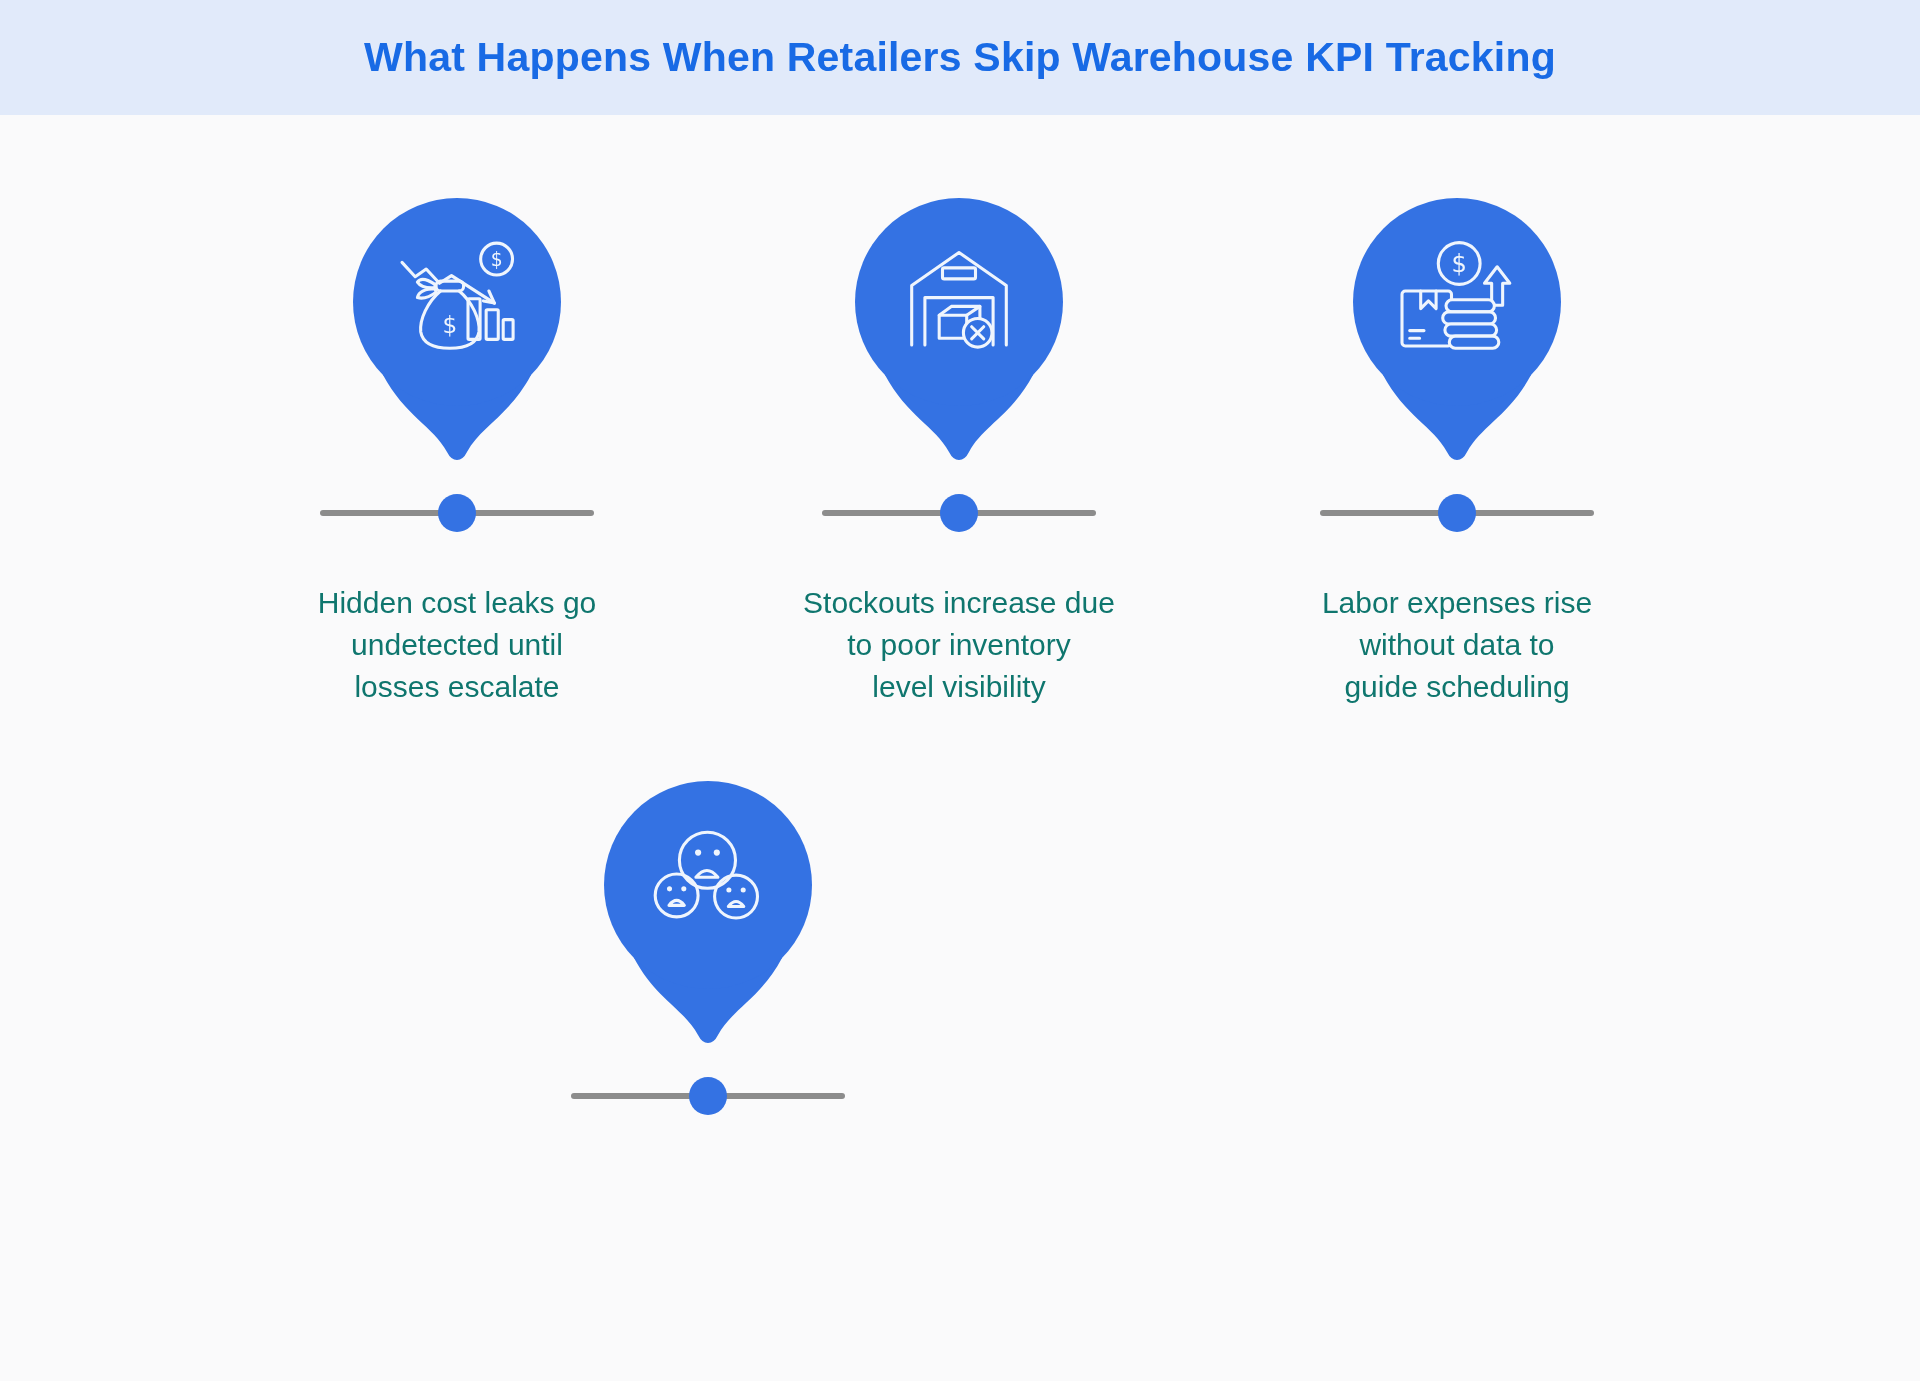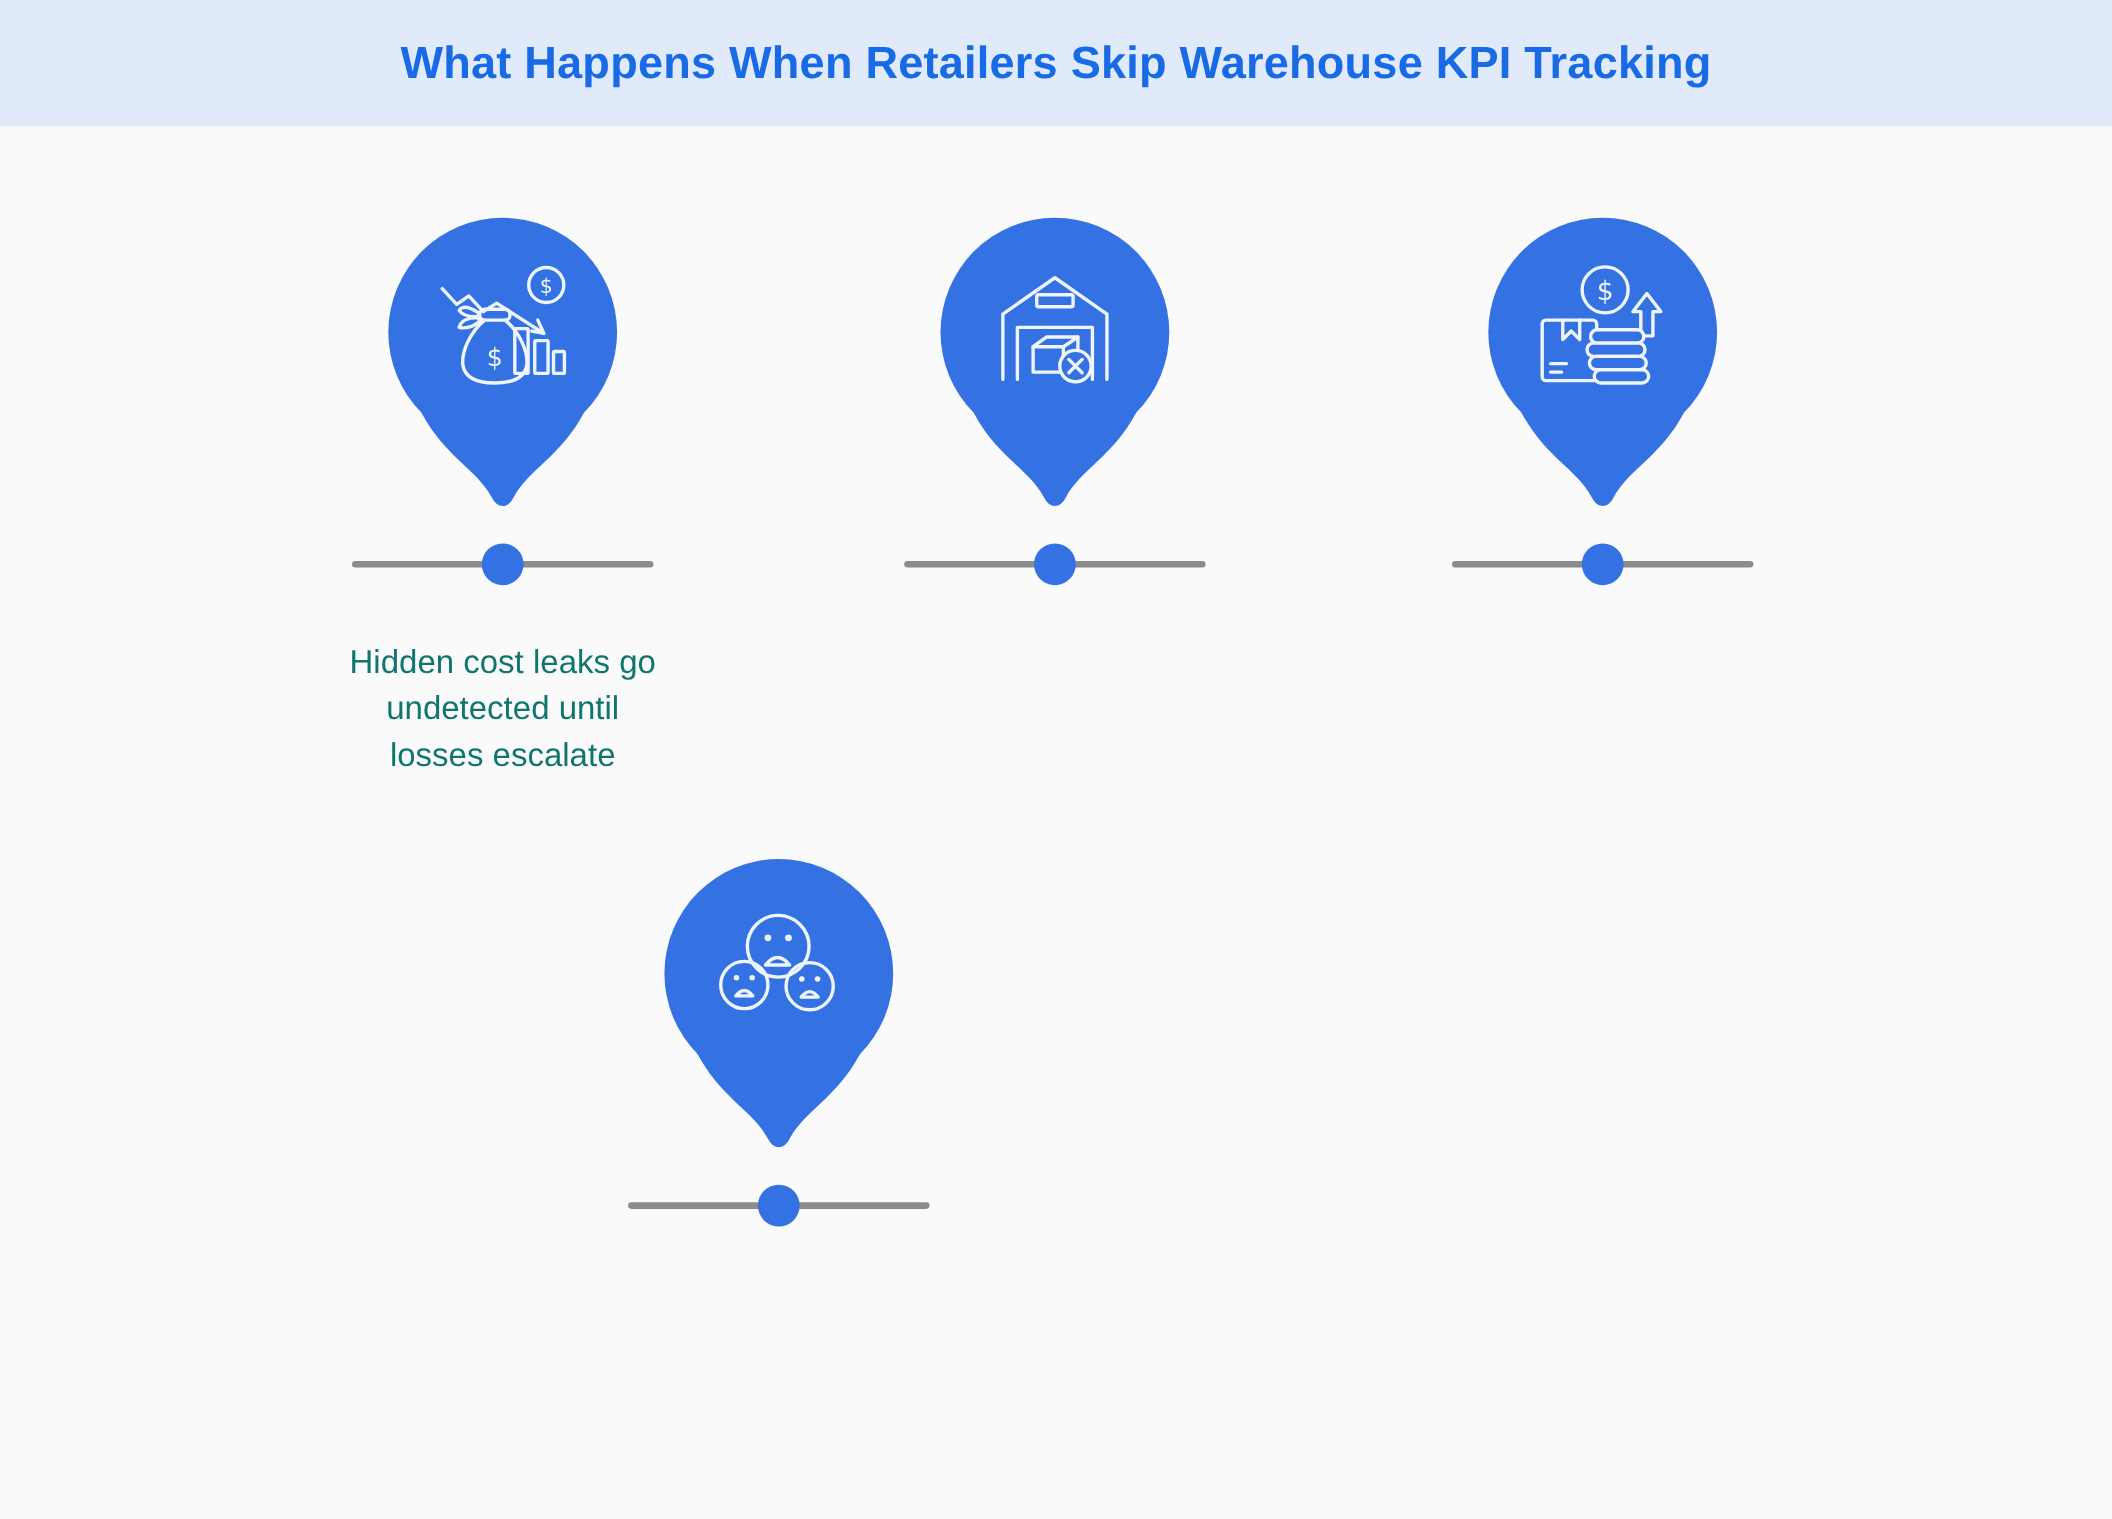--- a/index.html
+++ b/index.html
@@ -98,20 +98,23 @@
         <path class="icon-stroke" d="M 29,99 L 29,56 L 91,56 L 91,99"></path>
         <path class="icon-stroke" d="M 42,72 L 42,93 L 67,93 L 67,72 Z"></path>
         <path class="icon-stroke" d="M 42,72 L 53,64 L 79,64 L 67,72"></path>
         <path class="icon-stroke" d="M 67,93 L 79,85 L 79,64"></path>
         <circle class="icon-mask" cx="77" cy="88" r="13"></circle>
         <path class="icon-stroke" d="M 71.5,82.5 L 82.5,93.5 M 82.5,82.5 L 71.5,93.5"></path>
       </g>
     </svg>
     <div class="track-line"></div>
     <div class="track-dot"></div>
+    <div class="caption">Stockouts increase due
+to poor inventory
+level visibility</div>
   </div>
 
   <div class="unit u3">
     <svg class="pin-svg" viewBox="0 0 220 272">
       <path fill="#3472e3" d="M 36,181 C 58,222 86,232 100,258 Q 104,266 110,266 Q 116,266 120,258 C 134,232 162,222 184,181 Z"></path>
       <circle cx="110" cy="108" r="104" fill="#3472e3"></circle>
       <g transform="translate(44,42) scale(1.1)">
         <rect class="icon-stroke" x="10" y="50" width="45" height="50" rx="3"></rect>
         <path class="icon-stroke" d="M 27,50 L 27,66 L 34,59 L 41,66 L 41,50"></path>
         <path class="icon-stroke" d="M 17,86 L 30,86 M 17,93 L 26,93"></path>
@@ -119,20 +122,23 @@
         <text class="icon-dollar" x="62" y="33" font-size="22">$</text>
         <path class="icon-stroke" d="M 96.5,28 L 108,43 L 101.5,43 L 101.5,63 L 91.5,63 L 91.5,43 L 85,43 Z"></path>
         <rect class="icon-mask" x="50" y="58" width="44" height="11" rx="5.5"></rect>
         <rect class="icon-mask" x="47" y="69" width="48" height="11" rx="5.5"></rect>
         <rect class="icon-mask" x="49" y="80" width="47" height="11" rx="5.5"></rect>
         <rect class="icon-mask" x="53" y="91" width="45" height="11" rx="5.5"></rect>
       </g>
     </svg>
     <div class="track-line"></div>
     <div class="track-dot"></div>
+    <div class="caption">Labor expenses rise
+without data to
+guide scheduling</div>
   </div>
 
   <div class="unit u4">
     <svg class="pin-svg" viewBox="0 0 220 272">
       <path fill="#3472e3" d="M 36,181 C 58,222 86,232 100,258 Q 104,266 110,266 Q 116,266 120,258 C 134,232 162,222 184,181 Z"></path>
       <circle cx="110" cy="108" r="104" fill="#3472e3"></circle>
       <g transform="translate(44,42) scale(1.1)">
         <circle class="icon-stroke" cx="59.5" cy="37.5" r="25.5"></circle>
         <circle class="icon-fill" cx="51" cy="30.5" r="2.8"></circle>
         <circle class="icon-fill" cx="68" cy="30.5" r="2.8"></circle>

